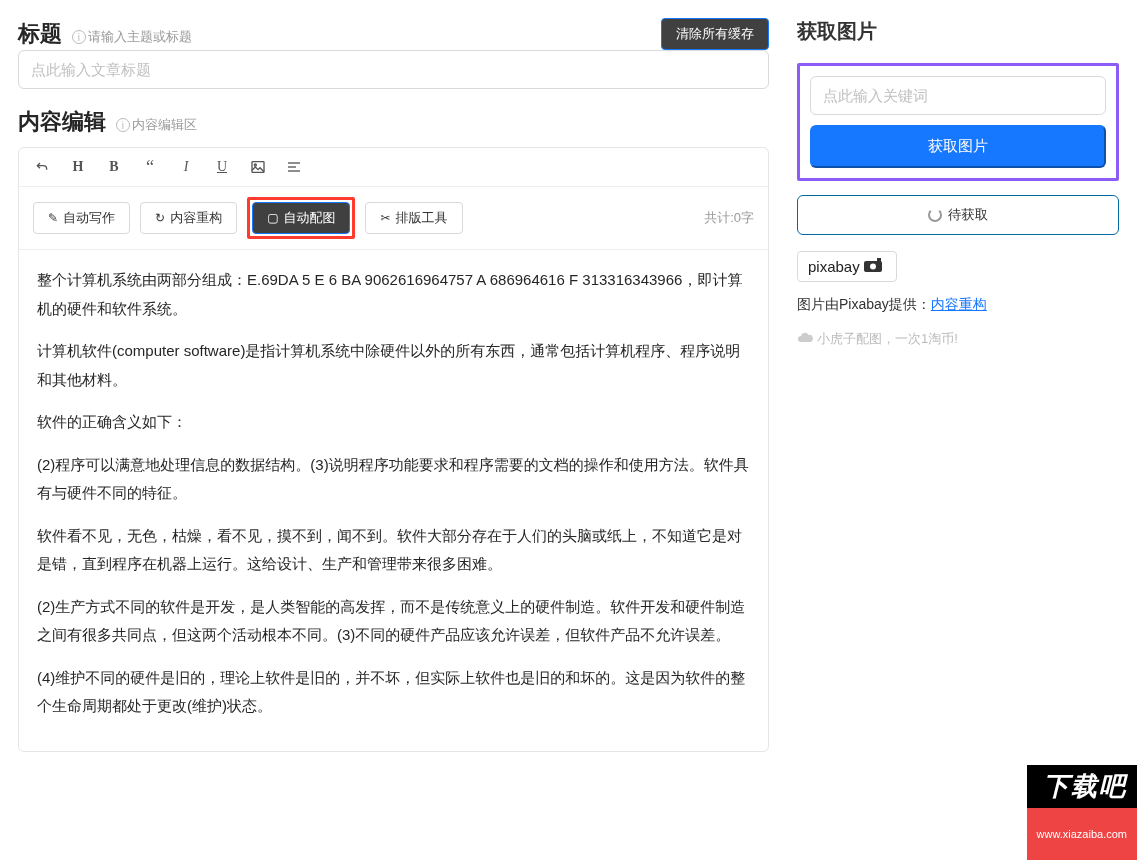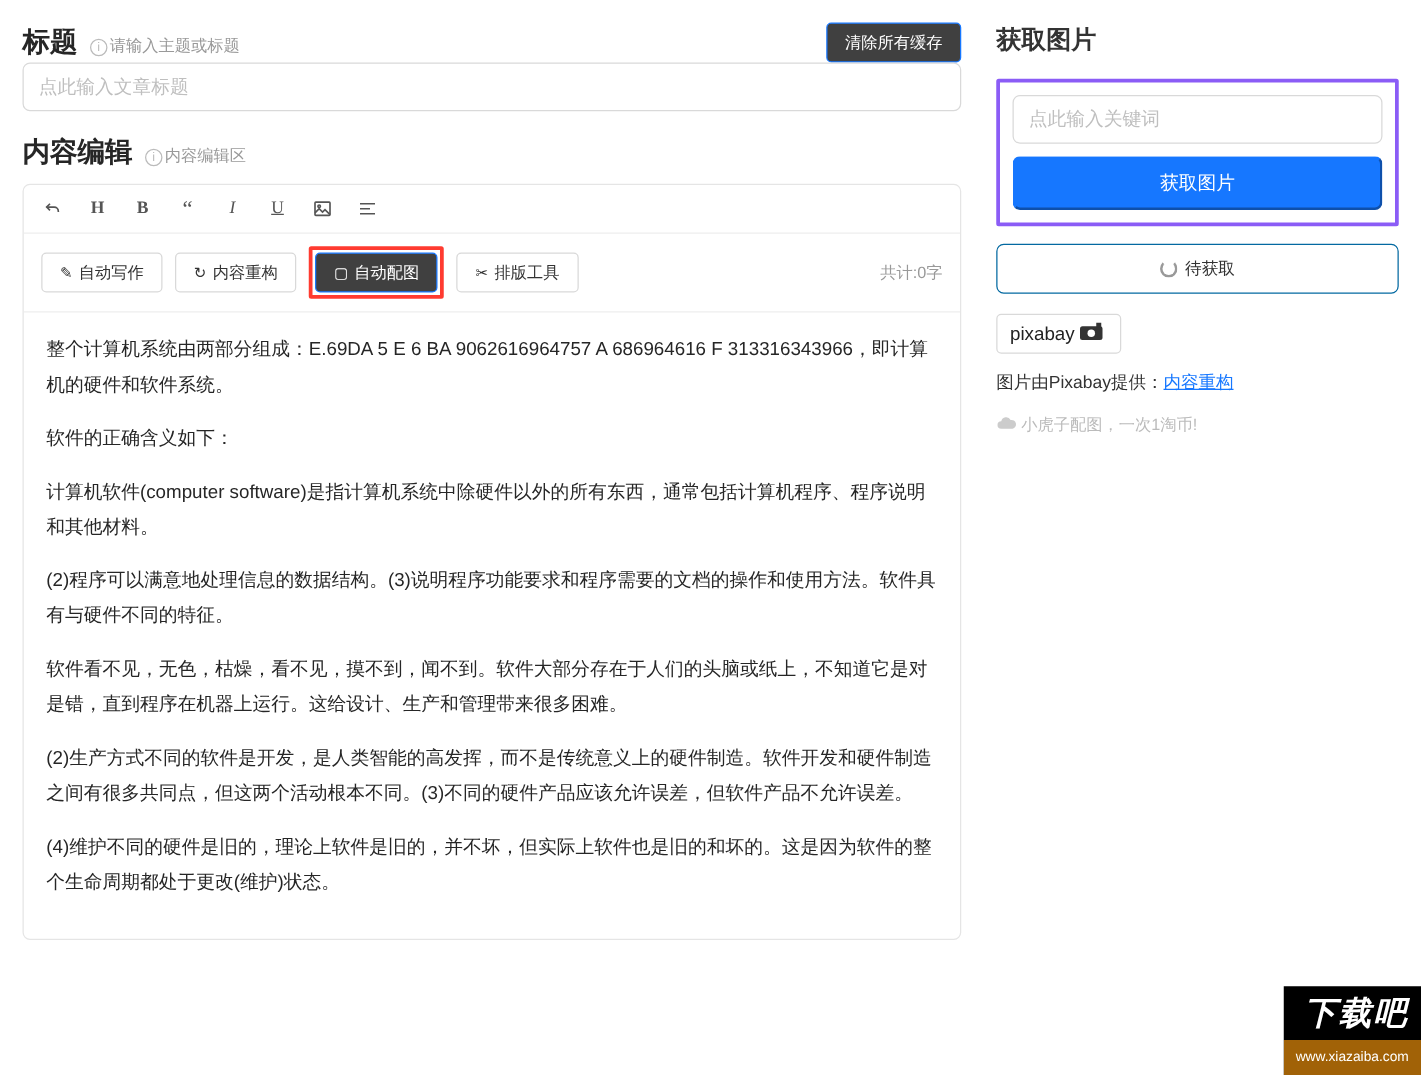--- a/index.html
+++ b/index.html
@@ -46,21 +46,21 @@
 .pixabay-badge { margin-top: 16px; border: 1px solid #d9d9d9; border-radius: 4px; padding: 6px 10px; display: inline-flex; align-items: center; font-family: Arial; font-size: 15px; font-weight: 400; color: #222; }
 .pixabay-badge .cam { margin-left: 4px; }
 
 .credit { margin-top: 14px; font-size: 14px; color: #333; }
 .credit a { color: #1677ff; text-decoration: underline; }
 
 .footer-note { margin-top: 16px; font-size: 13px; color: #bbb; display: flex; align-items: center; gap: 4px; }
 
 .watermark { position: fixed; right: 0; bottom: 0; text-align: right; }
 .wm-top { background: #000; color: #fff; font-size: 26px; font-weight: 900; padding: 4px 10px; font-style: italic; letter-spacing: 2px; }
-.wm-bot { background: #a16207; color: #fff; font-size: 11px; padding: 8px 10px; }
+.wm-bot { background: #ef4444; color: #fff; font-size: 11px; padding: 20px 10px; }
 </style>
 </head>
 <body>
 
 <div class="container">
   <div class="main">
     <div class="section-header">
       <div>
         <span class="section-title">标题</span>
         <span class="hint"><span class="hint-icon">i</span><span>请输入主题或标题</span></span>
@@ -123,22 +123,22 @@
           <button class="btn">
               <span class="btn-icon">✂</span>
               <span>排版工具</span>
             </button>
         </div>
         <span class="count">共计:0字</span>
       </div>
 
       <div class="content">
         <p>整个计算机系统由两部分组成：E.69DA 5 E 6 BA 9062616964757 A 686964616 F 313316343966，即计算机的硬件和软件系统。</p>
+        <p>计算机软件(computer software)是指计算机系统中除硬件以外的所有东西，通常包括计算机程序、程序说明和其他材料。</p>
         <p>软件的正确含义如下：</p>
-        <p>计算机软件(computer software)是指计算机系统中除硬件以外的所有东西，通常包括计算机程序、程序说明和其他材料。</p>
         <p>(2)程序可以满意地处理信息的数据结构。(3)说明程序功能要求和程序需要的文档的操作和使用方法。软件具有与硬件不同的特征。</p>
         <p>软件看不见，无色，枯燥，看不见，摸不到，闻不到。软件大部分存在于人们的头脑或纸上，不知道它是对是错，直到程序在机器上运行。这给设计、生产和管理带来很多困难。</p>
         <p>(2)生产方式不同的软件是开发，是人类智能的高发挥，而不是传统意义上的硬件制造。软件开发和硬件制造之间有很多共同点，但这两个活动根本不同。(3)不同的硬件产品应该允许误差，但软件产品不允许误差。</p>
         <p>(4)维护不同的硬件是旧的，理论上软件是旧的，并不坏，但实际上软件也是旧的和坏的。这是因为软件的整个生命周期都处于更改(维护)状态。</p>
       </div>
     </div>
   </div>
 
   <div class="sidebar">
     <div class="side-section-title">获取图片</div>

